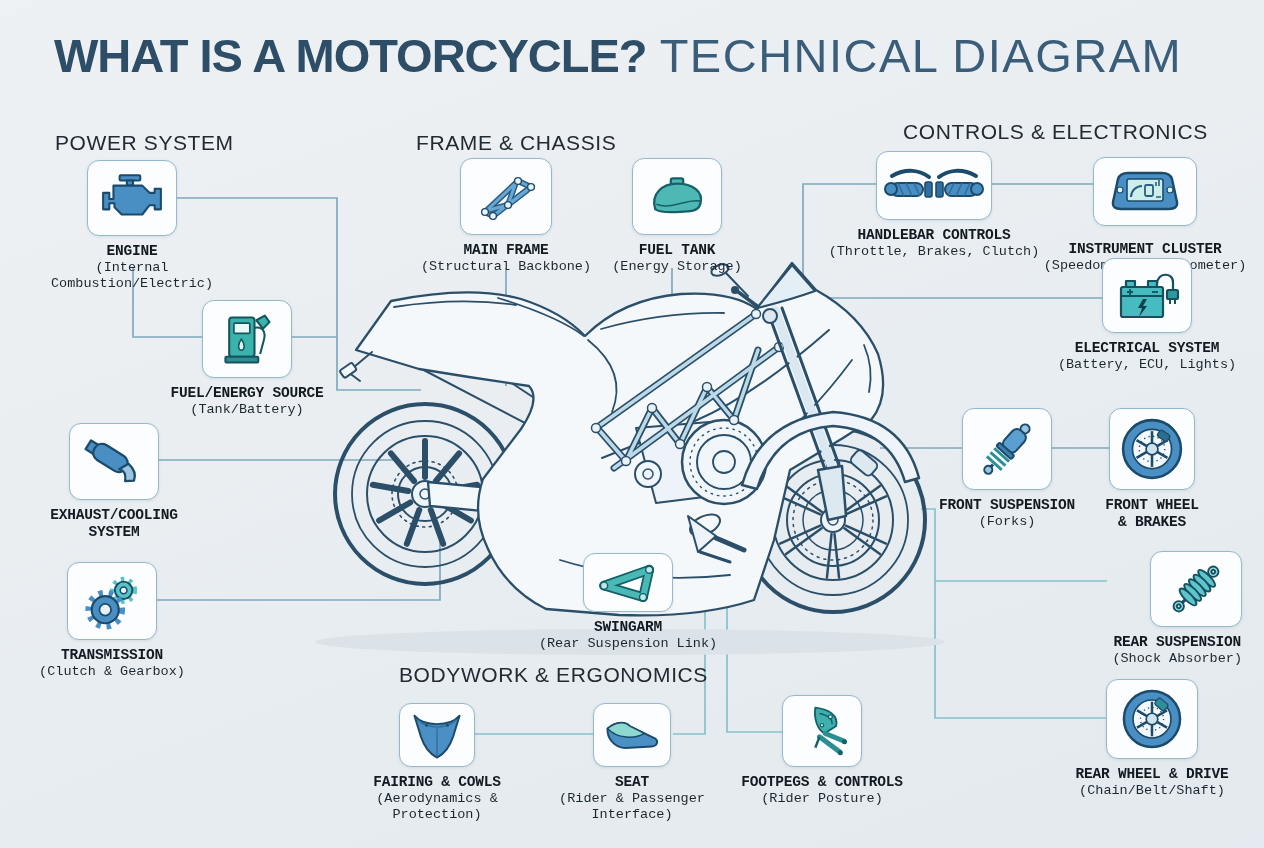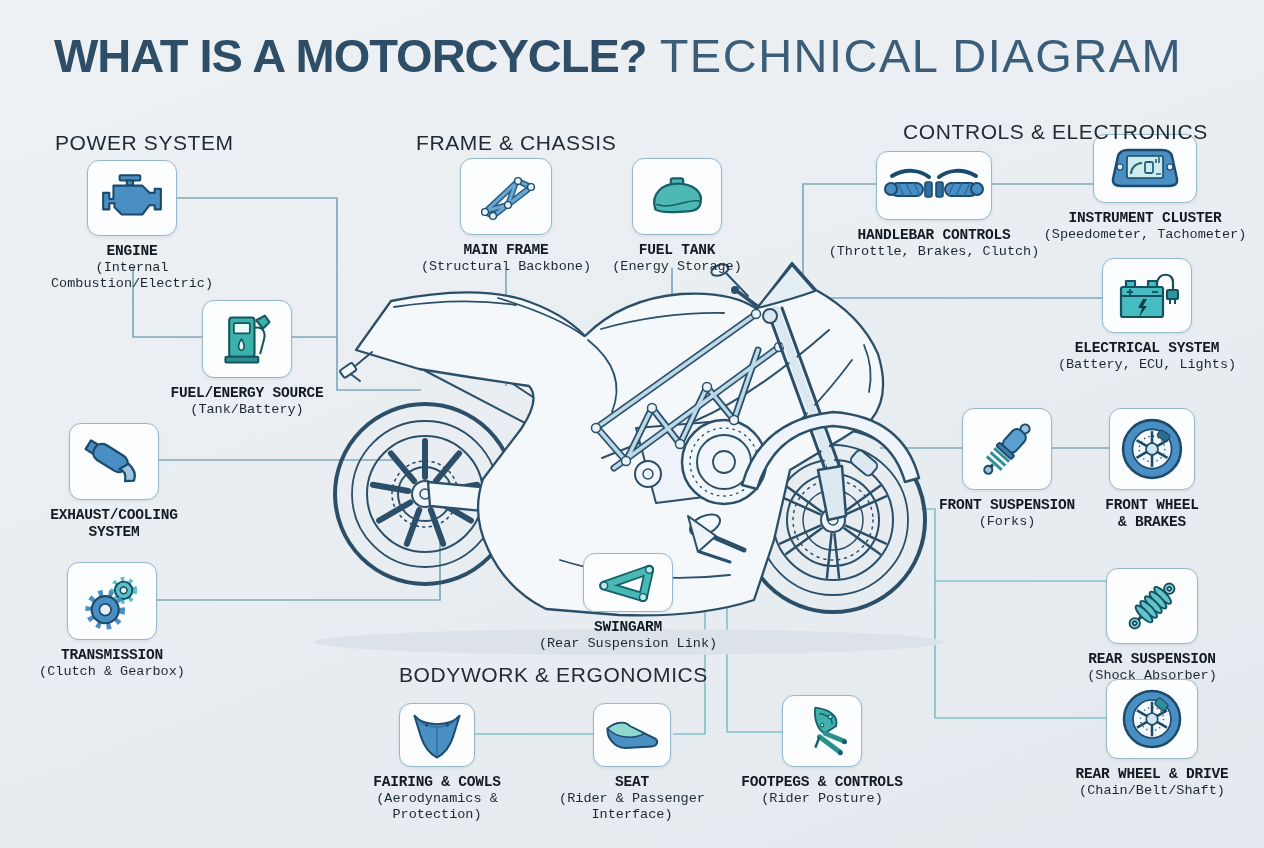--- a/index.html
+++ b/index.html
@@ -310,21 +310,21 @@
         </g>
         <use href="#hgrip" transform="translate(100,0) scale(-1,1)"></use>
       </svg>
     </div>
     <div class="lbl">
         <div class="nm">HANDLEBAR CONTROLS</div>
     <div class="sb">(Throttle, Brakes, Clutch)</div>
       </div>
   </div>
 
-  <div class="comp" style="left:1030px;top:134px;width:230px;">
+  <div class="comp" style="left:1030px;top:157px;width:230px;gap:8px;">
     <div class="cbox" style="width:102px;height:67px;">
       <svg width="80" height="52" viewBox="0 0 80 52">
         <path d="M8,36 L13,13 Q15,7 23,7 L57,7 Q65,7 67,13 L72,36 Q73,43 64,43 L16,43 Q7,43 8,36 Z" fill="#4a8fc4" stroke="#1b4a6b" stroke-width="2.4" stroke-linejoin="round"></path>
         <rect x="22" y="13" width="36" height="22" rx="2" fill="#cdeeea" stroke="#1b4a6b" stroke-width="1.6"></rect>
         <path d="M26,31 A11,11 0 0 1 37,20" fill="none" stroke="#2b5f7f" stroke-width="2"></path>
         <rect x="40" y="19" width="8" height="11" rx="1.5" fill="none" stroke="#2b5f7f" stroke-width="1.8"></rect>
         <path d="M51,16 v4 M54,14 v6 M51,31 h5" stroke="#2b5f7f" stroke-width="1.6"></path>
         <circle cx="15" cy="24" r="3" fill="#dff0f5" stroke="#1b4a6b" stroke-width="1.2"></circle>
         <circle cx="65" cy="24" r="3" fill="#dff0f5" stroke="#1b4a6b" stroke-width="1.2"></circle>
       </svg>
@@ -396,21 +396,21 @@
         <circle cx="40" cy="40" r="7" fill="#cfe3ef" stroke="#1b4a6b" stroke-width="2"></circle>
         <rect x="47" y="20" width="14" height="9" rx="3" transform="rotate(35 54 24)" fill="#2a6f8f" stroke="#1b4a6b" stroke-width="1.5"></rect>
       </svg>
     </div>
     <div class="lbl">
         <div class="nm">FRONT WHEEL</div>
     <div class="nm">&amp; BRAKES</div>
       </div>
   </div>
 
-  <div class="comp" style="left:1062px;top:568px;width:180px;">
+  <div class="comp" style="left:1062px;top:551px;width:180px;align-items:flex-end;">
     <div class="cbox" style="width:90px;height:74px;">
       <svg width="64" height="62" viewBox="0 0 66 66">
         <g transform="rotate(45 33 33)" stroke="#14505e" stroke-width="2" stroke-linejoin="round">
           <circle cx="33" cy="7" r="5.5" fill="#9adfe2"></circle>
             <circle cx="33" cy="7" r="2" fill="#e8f2f8"></circle>
           <path d="M33,12 V54" stroke-width="3.5"></path>
           <g fill="#5fc4cc">
             <ellipse cx="33" cy="17" rx="12" ry="4"></ellipse>
               <ellipse cx="33" cy="24" rx="12" ry="4"></ellipse>
             <ellipse cx="33" cy="31" rx="12" ry="4"></ellipse>

